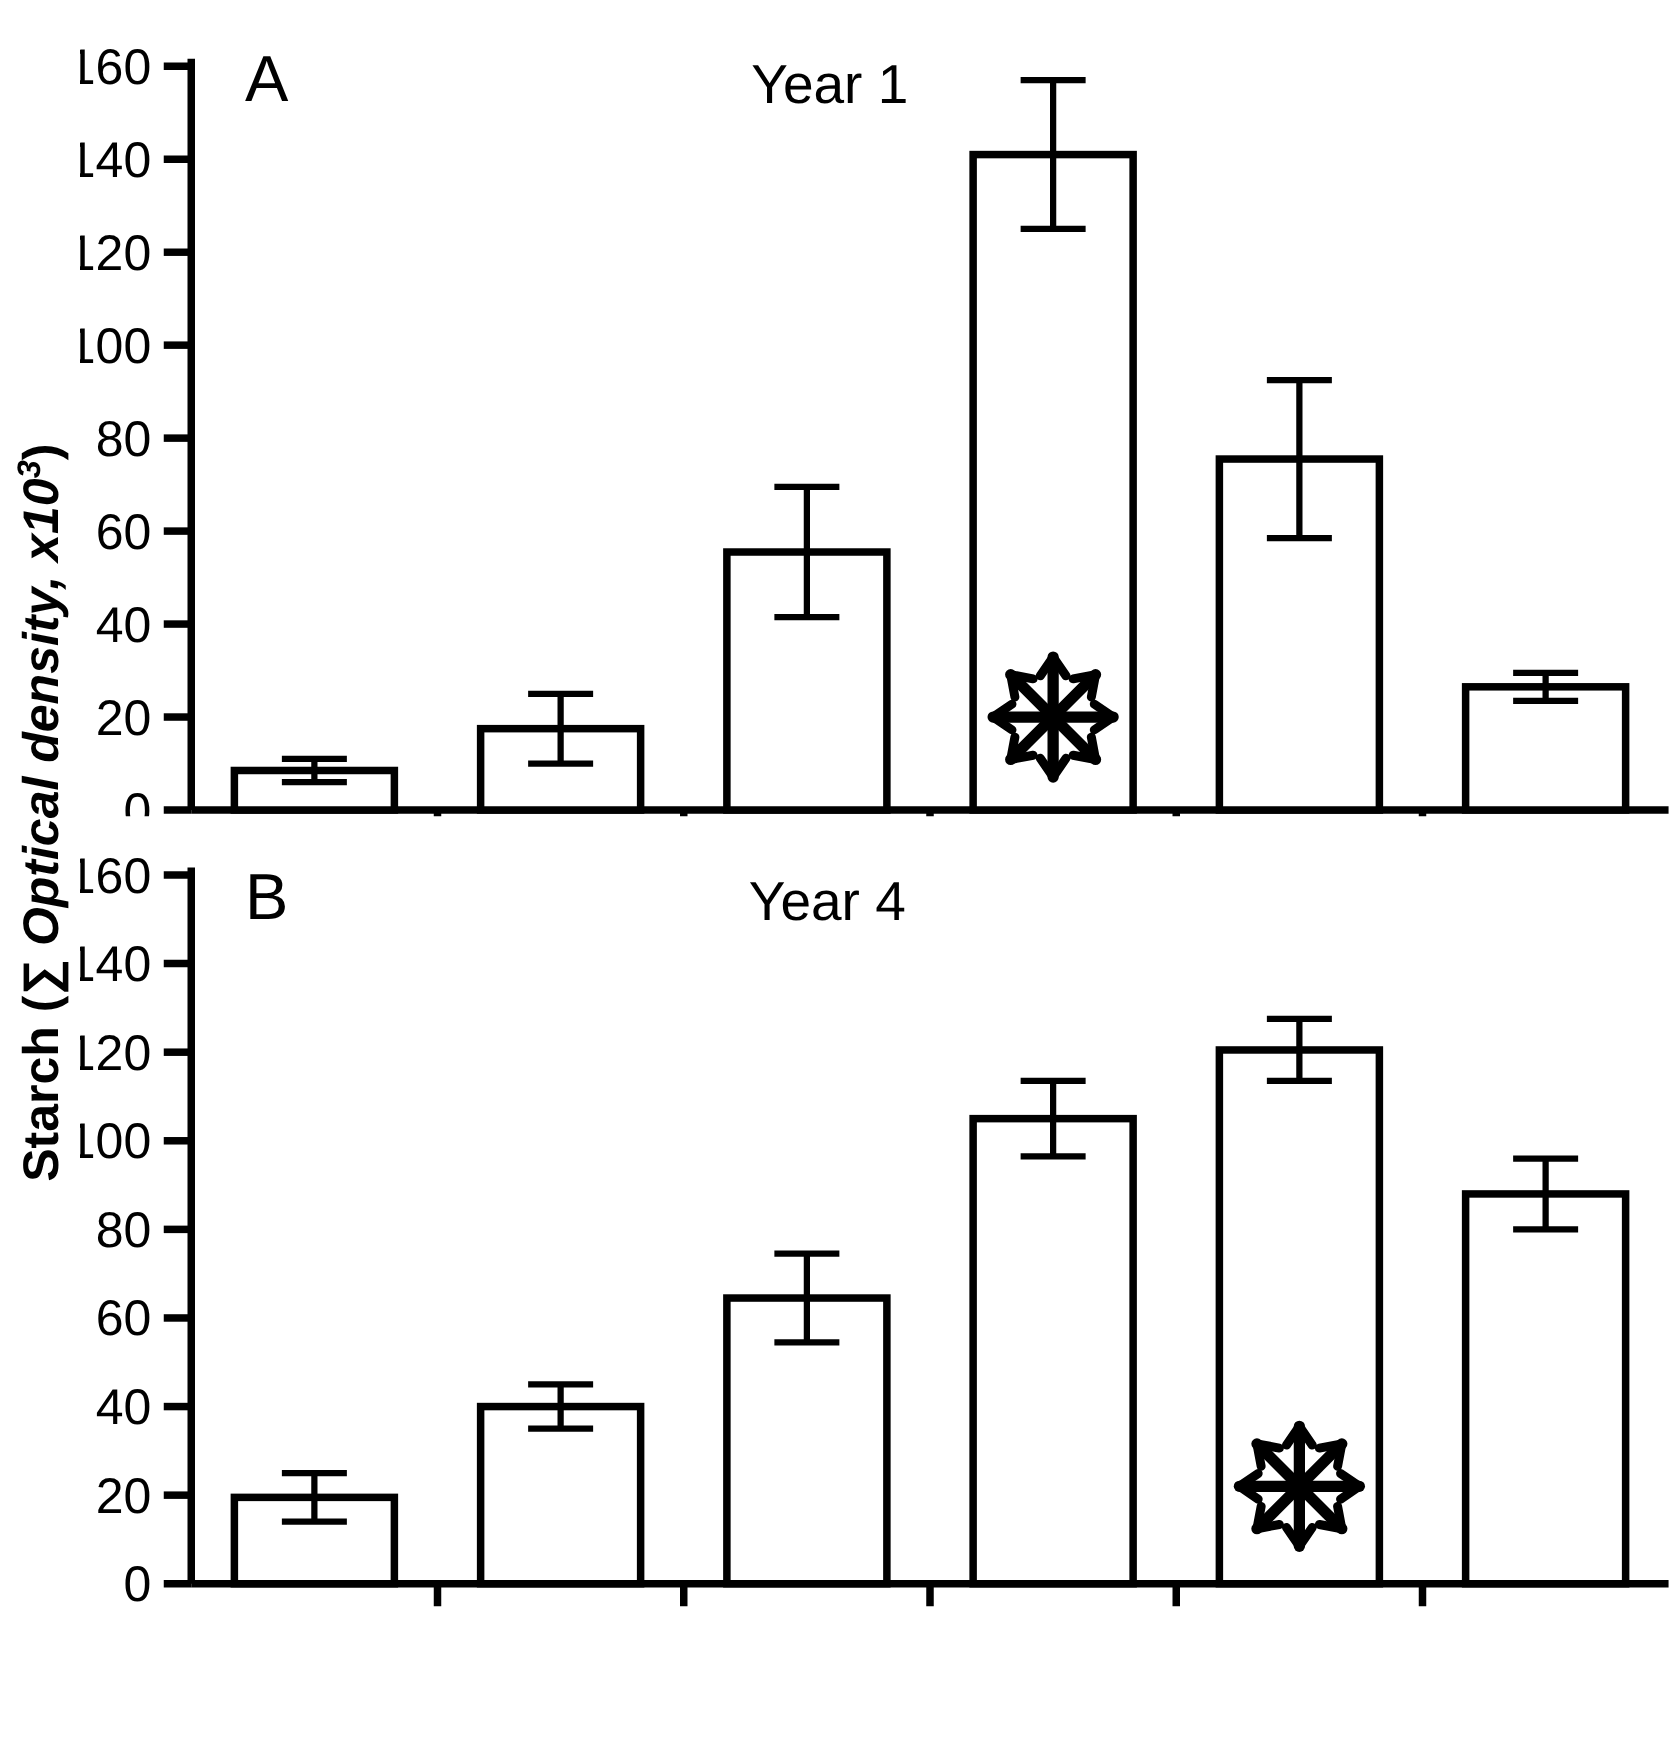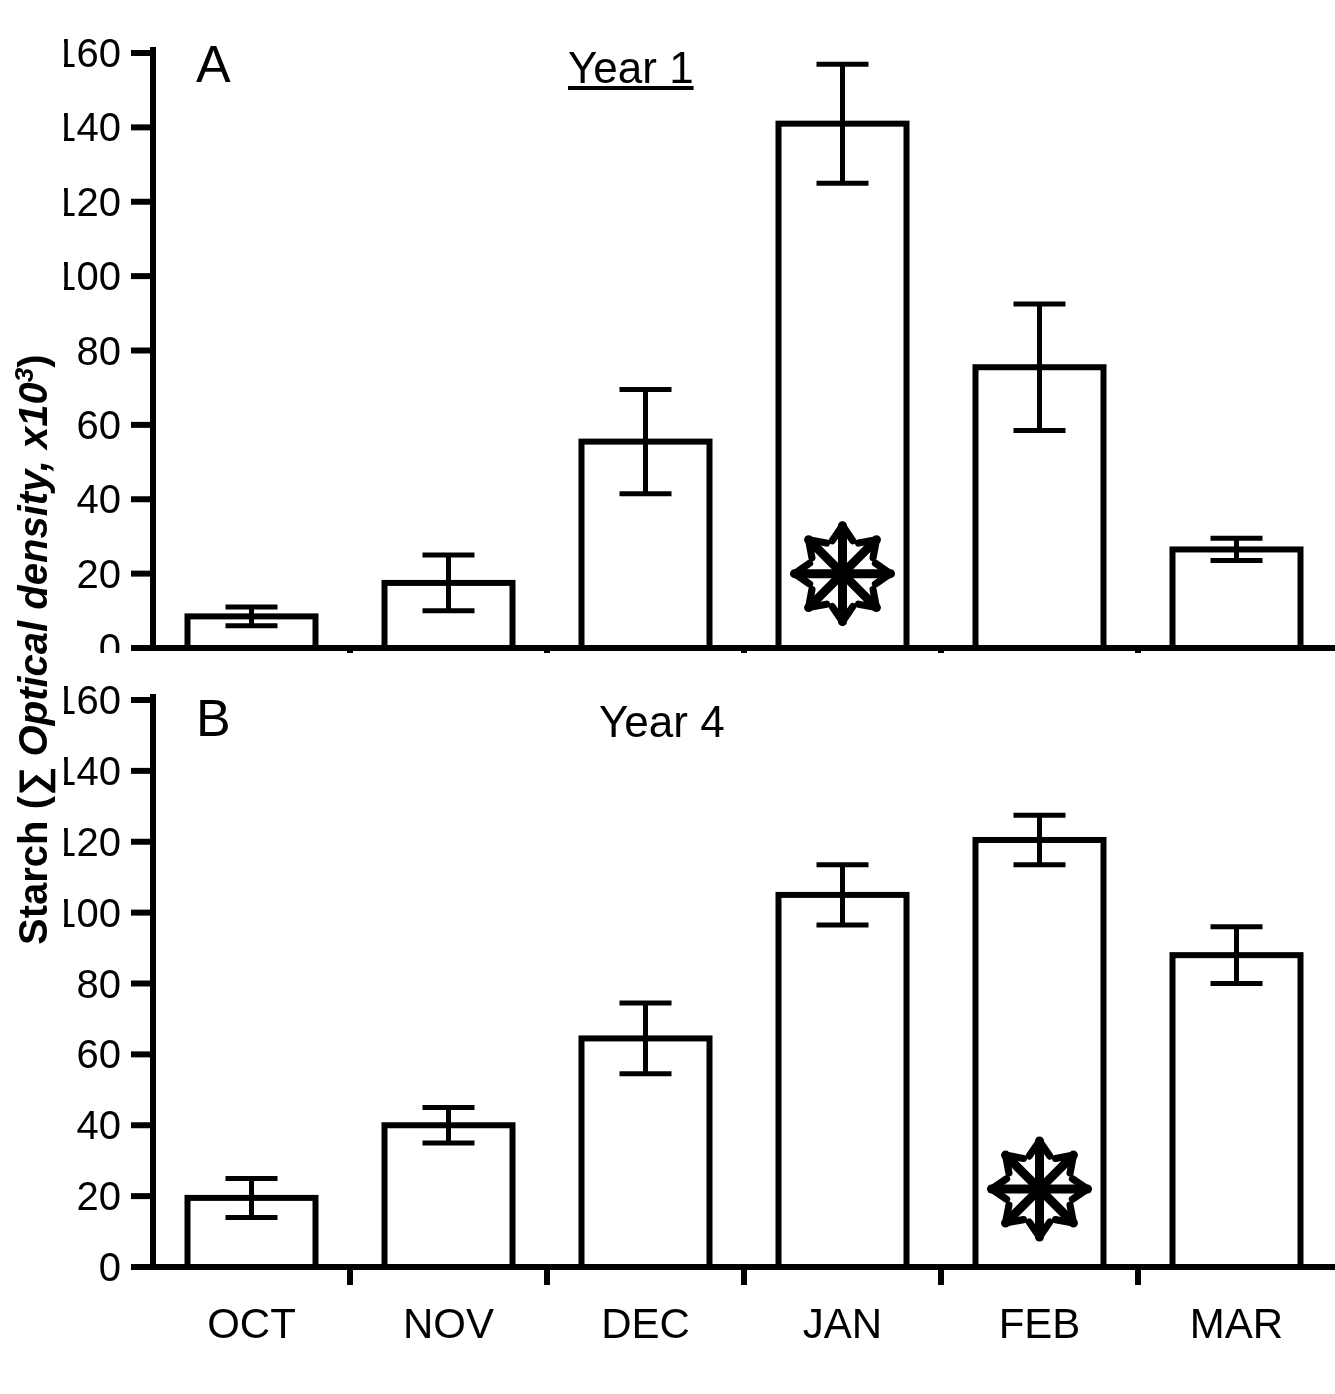--- a/index.html
+++ b/index.html
@@ -185,21 +185,21 @@
           <line x1="812.4411254969543" y1="531.6838745030457" x2="744.5588745030457" y2="599.5661254969543" stroke="#000" stroke-width="9" stroke-linecap="round"></line>
           <line x1="744.5588745030457" y1="599.5661254969543" x2="762.486294381649" y2="596.2038024166637" stroke="#000" stroke-width="7.2" stroke-linecap="round"></line>
           <line x1="744.5588745030457" y1="599.5661254969543" x2="747.9211975833363" y2="581.638705618351" stroke="#000" stroke-width="7.2" stroke-linecap="round"></line>
           <line x1="757.4565021918884" y1="586.6684978081116" x2="757.4565021918884" y2="586.6684978081116" stroke="#000" stroke-width="0"></line>
           <line x1="812.4411254969543" y1="531.6838745030457" x2="794.513705618351" y2="535.0461975833363" stroke="#000" stroke-width="7.2" stroke-linecap="round"></line>
           <line x1="812.4411254969543" y1="531.6838745030457" x2="809.0788024166637" y2="549.6112943816491" stroke="#000" stroke-width="7.2" stroke-linecap="round"></line>
           <line x1="799.5434978081116" y1="544.5815021918884" x2="799.5434978081116" y2="544.5815021918884" stroke="#000" stroke-width="0"></line>
         </g>
       </svg>
     <div class="panel-letter" id="letterA" style="left:132px; top:30px;">A</div>
-    <div class="panel-title" id="titleA" style="left:504px; top:38px;text-decoration:underline;">Year 1</div>
+    <div class="panel-title" id="titleA" style="left:537px; top:38px;">Year 1</div>
   </div>
 
   <div class="panel" id="panelB">
     <svg class="plotsvg" id="svgB" width="1271" height="620" viewBox="0 0 1271 620">
         <line x1="89" y1="22" x2="89" y2="595" stroke="#000" stroke-width="6"></line>
         <line x1="89" y1="595" x2="1271" y2="595" stroke="#000" stroke-width="6"></line>
         <line x1="67" y1="595" x2="89" y2="595" stroke="#000" stroke-width="6"></line>
         <text x="57" y="609" text-anchor="end" font-size="40" font-family="&quot;Liberation Sans&quot;, sans-serif" fill="#000">0</text>
         <line x1="67" y1="524.125" x2="89" y2="524.125" stroke="#000" stroke-width="6"></line>
         <text x="57" y="538.125" text-anchor="end" font-size="40" font-family="&quot;Liberation Sans&quot;, sans-serif" fill="#000">20</text>
@@ -286,22 +286,14 @@
           <line x1="954.4565021918884" y1="538.0809978081116" x2="954.4565021918884" y2="538.0809978081116" stroke="#000" stroke-width="0"></line>
           <line x1="1009.4411254969543" y1="483.09637450304575" x2="991.513705618351" y2="486.4586975833364" stroke="#000" stroke-width="7.2" stroke-linecap="round"></line>
           <line x1="1009.4411254969543" y1="483.09637450304575" x2="1006.0788024166637" y2="501.02379438164917" stroke="#000" stroke-width="7.2" stroke-linecap="round"></line>
           <line x1="996.5434978081116" y1="495.99400219188834" x2="996.5434978081116" y2="495.99400219188834" stroke="#000" stroke-width="0"></line>
         </g>
       </svg>
     <div class="panel-letter" id="letterB" style="left:132px; top:20px;">B</div>
     <div class="panel-title" id="titleB" style="left:535px; top:28px;">Year 4</div>
   </div>
 
-  <div id="xaxis-labels">
-      <div class="xtick" style="left: 187.5px;">OCT</div>
-      <div class="xtick" style="left: 384.5px;">NOV</div>
-      <div class="xtick" style="left: 581.5px;">DEC</div>
-      <div class="xtick" style="left: 778.5px;">JAN</div>
-      <div class="xtick" style="left: 975.5px;">FEB</div>
-      <div class="xtick" style="left: 1172.5px;">MAR</div>
-    </div>
 
 </div>
 
 </body></html>

